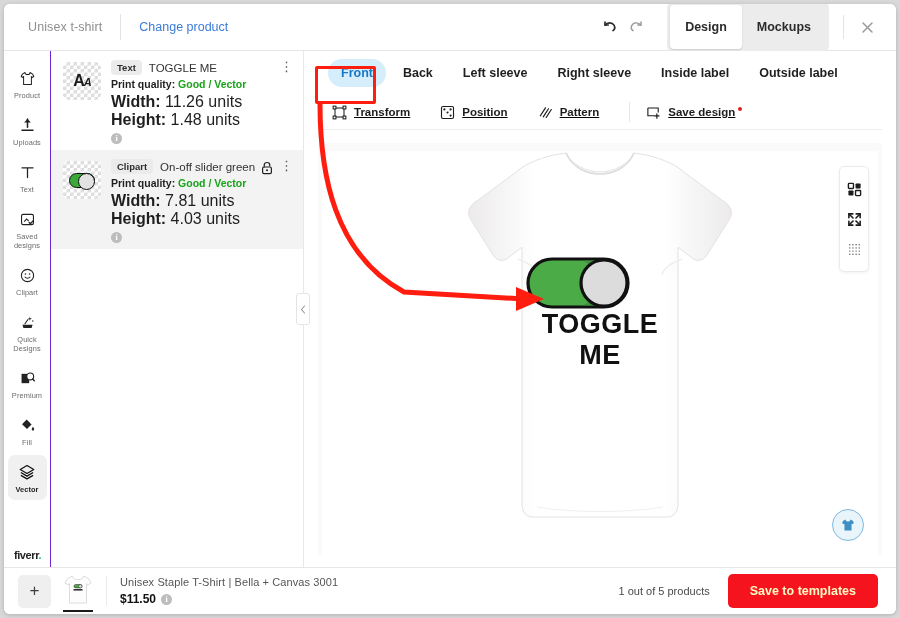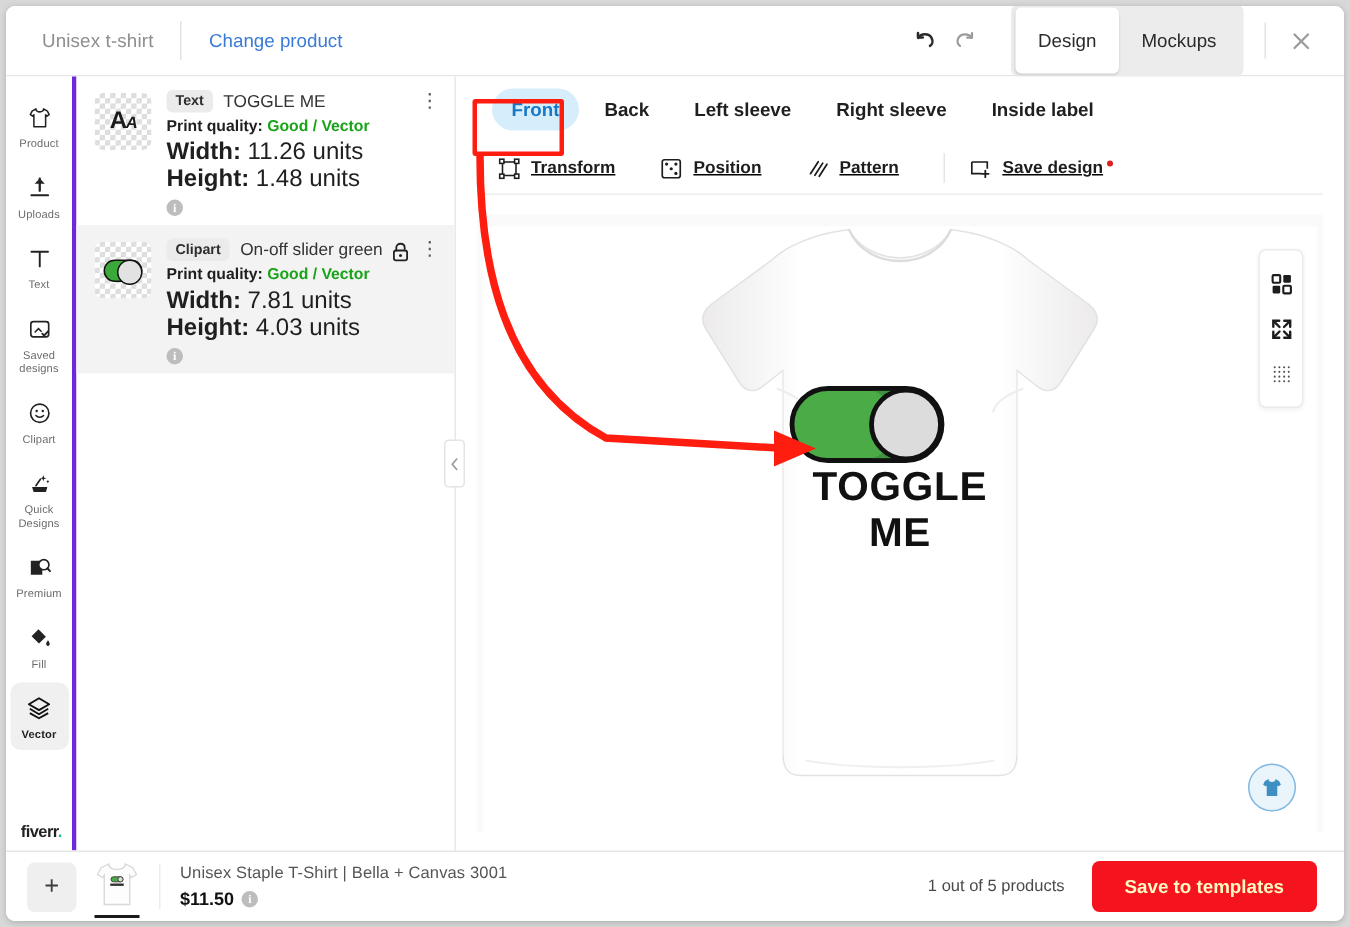--- a/index.html
+++ b/index.html
@@ -29,30 +29,30 @@
   }
   .tb-sep { width: 1px; height: 26px; background: #e3e3e3; margin: 0 18px; }
   .tb-change { font-size: 12.5px; color: #3a7bd5; font-weight: 500; cursor: pointer; }
   .tb-right { margin-left: auto; display: flex; align-items: center; padding-right: 16px; }
   .icon-btn { width: 26px; height: 26px; display: flex; align-items: center; justify-content: center; cursor: pointer; }
   .seg {
     display: flex; background: #ececec; border-radius: 6px; padding: 3px;
     margin: 0 14px 0 18px;
   }
   .seg div {
-    font-size: 12.5px; font-weight: 400; color: #2b2b2b;
+    font-size: 12.5px; font-weight: 700; color: #2b2b2b;
     padding: 15px 15px; border-radius: 4px; cursor: pointer;
   }
   .seg div.on { background: #fff; box-shadow: 0 1px 2px rgba(0,0,0,.14); }
   .tb-div2 { width:1px; height: 24px; background:#e3e3e3; margin-right: 10px;}
 
   
   .rail {
     position: absolute; left: 0; top: 47px; width: 47px; height: 516px;
-    background: #fff; border-right: 3px solid #6d28d9;
+    background: #fff; border-right: 1px solid #6d28d9;
     padding-top: 10px;
   }
   .rail-item {
     width: 39px; margin: 0 auto 2px; padding: 7px 1px 6px;
     border-radius: 7px; text-align: center; cursor: pointer;
   }
   .rail-item.active { background: #f0f0f0; }
   .rail-ico { height: 20px; display:flex; align-items:center; justify-content:center; }
   .rail-lbl { font-size: 7.4px; color: #6b6b6b; line-height: 9px; margin-top: 3px; letter-spacing:.1px;}
   .rail-item.active .rail-lbl { color: #1f1f1f; font-weight: 600; }
@@ -381,20 +381,21 @@
   </div>
 
   <div class="editor">
 
     <div class="tabs">
       <div class="tab on">Front</div>
       <div class="tab">Back</div>
       <div class="tab">Left sleeve</div>
       <div class="tab">Right sleeve</div>
       <div class="tab">Inside label</div>
+      <div class="tab">Outside label</div>
     </div>
 
     <div class="toolbar">
       <div class="tool">
         <svg width="15" height="15" viewBox="0 0 16 16">
           <rect x="3.2" y="3.2" width="9.6" height="9.6" fill="none" stroke="#1d1d1d" stroke-width="1.1"></rect>
           <rect x="1.2" y="1.2" width="3" height="3" fill="#fff" stroke="#1d1d1d" stroke-width="1.1"></rect>
           <rect x="11.8" y="1.2" width="3" height="3" fill="#fff" stroke="#1d1d1d" stroke-width="1.1"></rect>
           <rect x="1.2" y="11.8" width="3" height="3" fill="#fff" stroke="#1d1d1d" stroke-width="1.1"></rect>
           <rect x="11.8" y="11.8" width="3" height="3" fill="#fff" stroke="#1d1d1d" stroke-width="1.1"></rect>

